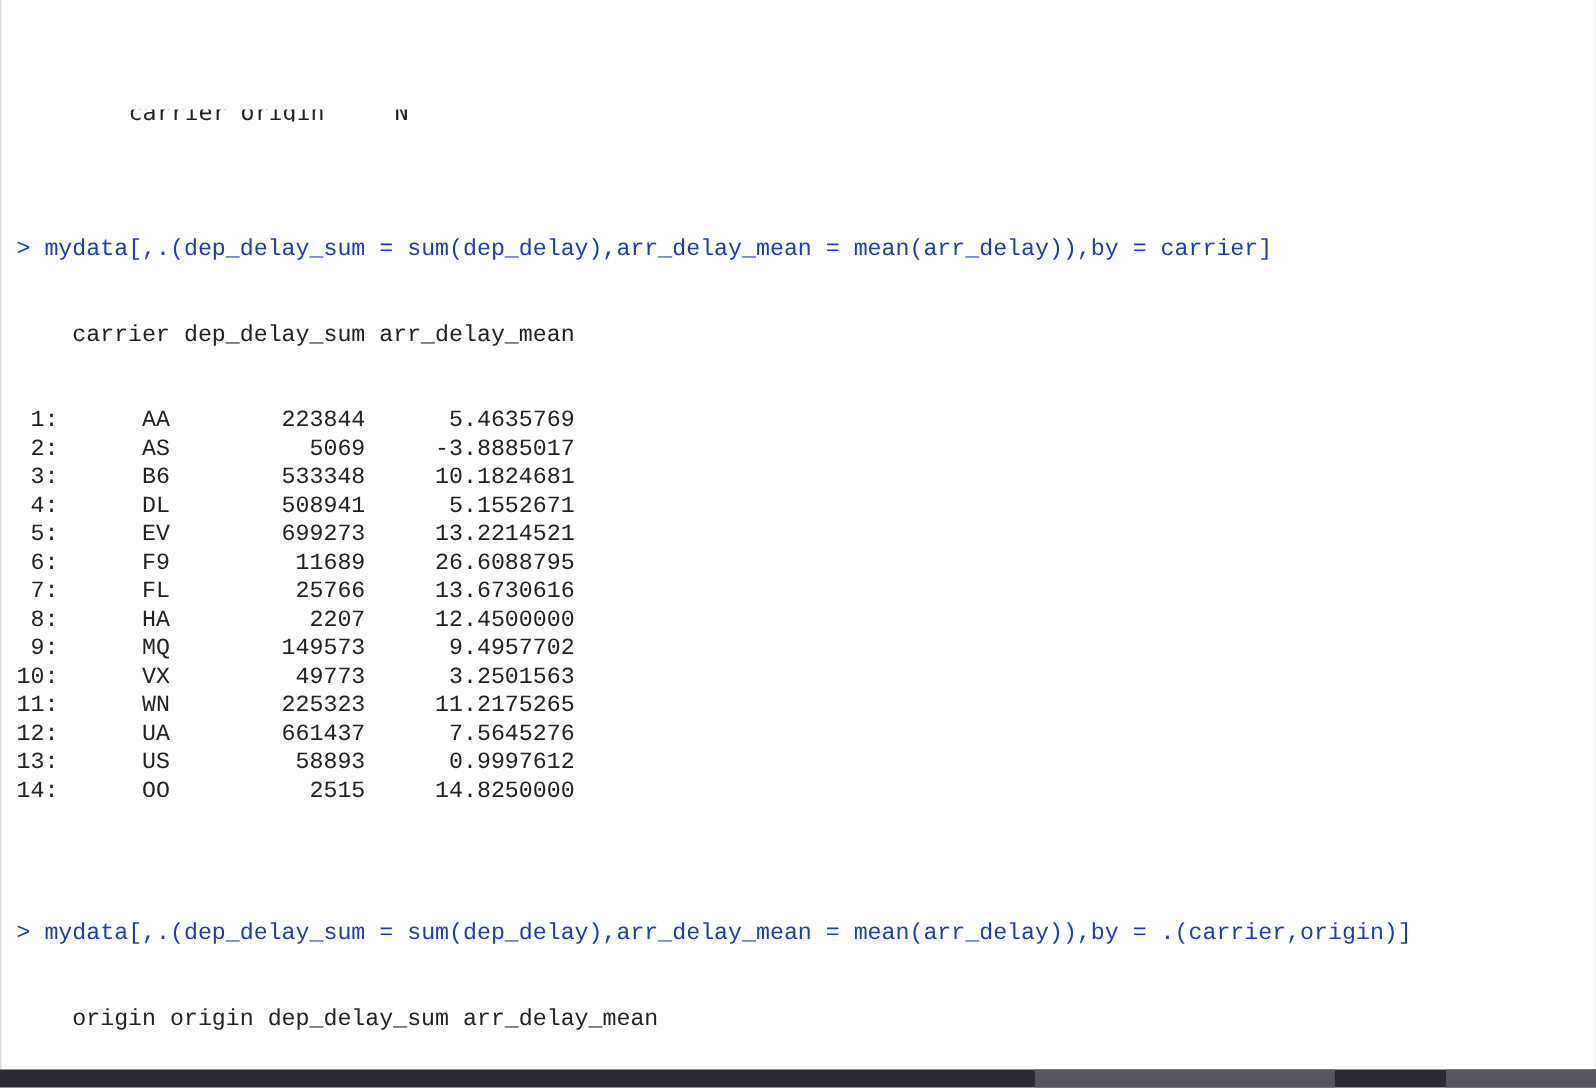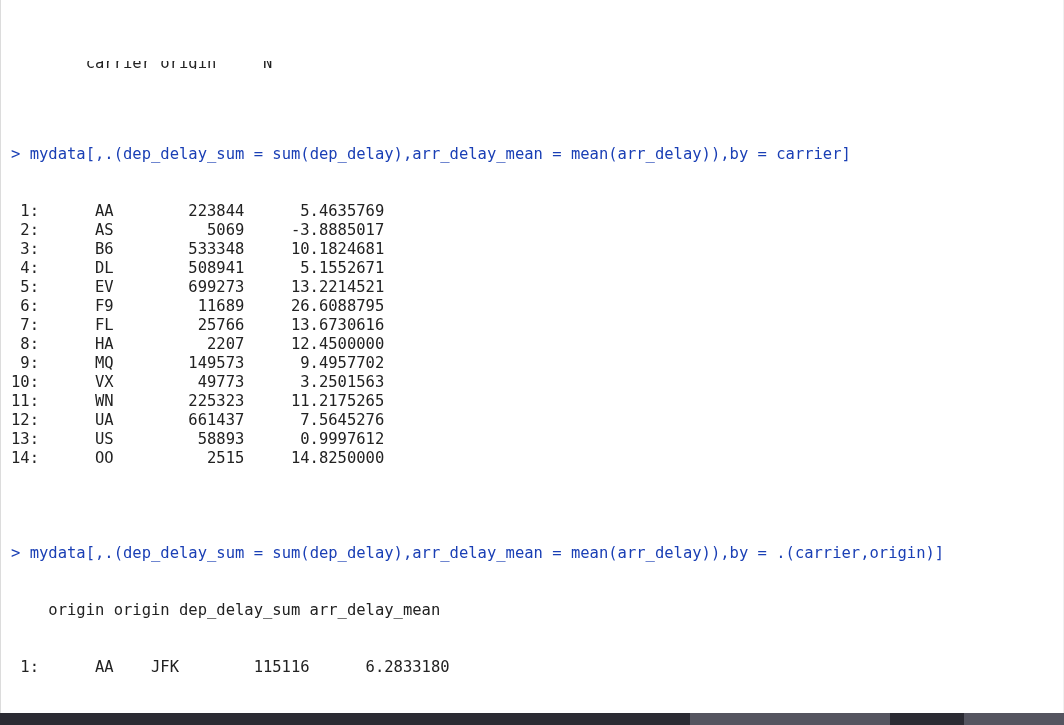--- a/index.html
+++ b/index.html
@@ -7,32 +7,32 @@
     padding: 0;
     background: #ffffff;
     width: 1064px;
     height: 725px;
     overflow: hidden;
   }
   .console {
     box-sizing: border-box;
     width: 1064px;
     height: 713px;
-    padding: 4px 8px 0 10px;
+    padding: 16px 8px 0 10px;
     overflow: hidden;
     border-left: 1px solid #dcdcdc;
     border-right: 1px solid #f0f0f0;
     font-family: "DejaVu Sans Mono", "Menlo", "Consolas", monospace;
     font-size: 15.5px;
     line-height: 19px;
     white-space: pre;
     color: #222;
     position: relative;
   }
-  .line { white-space: pre; }
+  .line { white-space: pre; font-family: Liberation Mono, monospace; }
   .prompt { color: #1a3fb5; }
   .cmd    { color: #1a3fb5; }
   .out    { color: #222; }
   .cutoff-top {
     height: 8px;
     overflow: hidden;
     position: relative;
   }
   .cutoff-top span {
     position: absolute;
@@ -54,20 +54,21 @@
 <body>
 
 <div class="console">
 
   <div class="cutoff-top">
     <span class="out">    carrier origin     N</span>
   </div>
 
   
   <div class="line"><span class="prompt">&gt; </span><span class="cmd">mydata[,.(dep_delay_sum = sum(dep_delay),arr_delay_mean = mean(arr_delay)),by = carrier]</span></div>
+  <div class="line out">    carrier dep_delay_sum arr_delay_mean</div>
   <div id="rows1"><div class="line out"> 1:      AA        223844      5.4635769</div><div class="line out"> 2:      AS          5069     -3.8885017</div><div class="line out"> 3:      B6        533348     10.1824681</div><div class="line out"> 4:      DL        508941      5.1552671</div><div class="line out"> 5:      EV        699273     13.2214521</div><div class="line out"> 6:      F9         11689     26.6088795</div><div class="line out"> 7:      FL         25766     13.6730616</div><div class="line out"> 8:      HA          2207     12.4500000</div><div class="line out"> 9:      MQ        149573      9.4957702</div><div class="line out">10:      VX         49773      3.2501563</div><div class="line out">11:      WN        225323     11.2175265</div><div class="line out">12:      UA        661437      7.5645276</div><div class="line out">13:      US         58893      0.9997612</div><div class="line out">14:      OO          2515     14.8250000</div></div>
 
   
   <div class="line"><span class="prompt">&gt; </span><span class="cmd">mydata[,.(dep_delay_sum = sum(dep_delay),arr_delay_mean = mean(arr_delay)),by = .(carrier,origin)]</span></div>
   <div class="line out">    origin origin dep_delay_sum arr_delay_mean</div>
   <div id="rows2"><div class="line out"> 1:      AA    JFK        115116      6.2833180</div></div>
 
 </div>
 
 <div class="bottom-bar">

